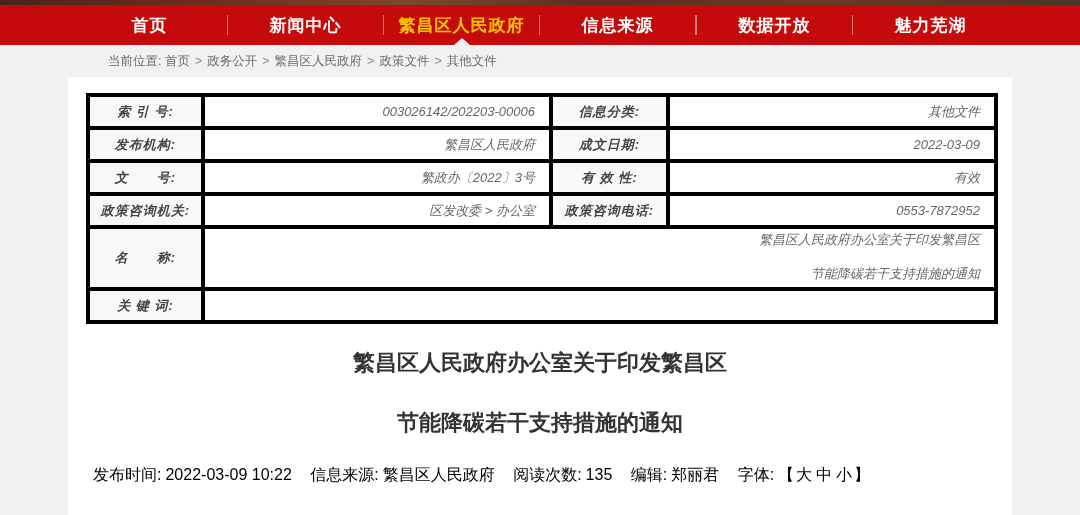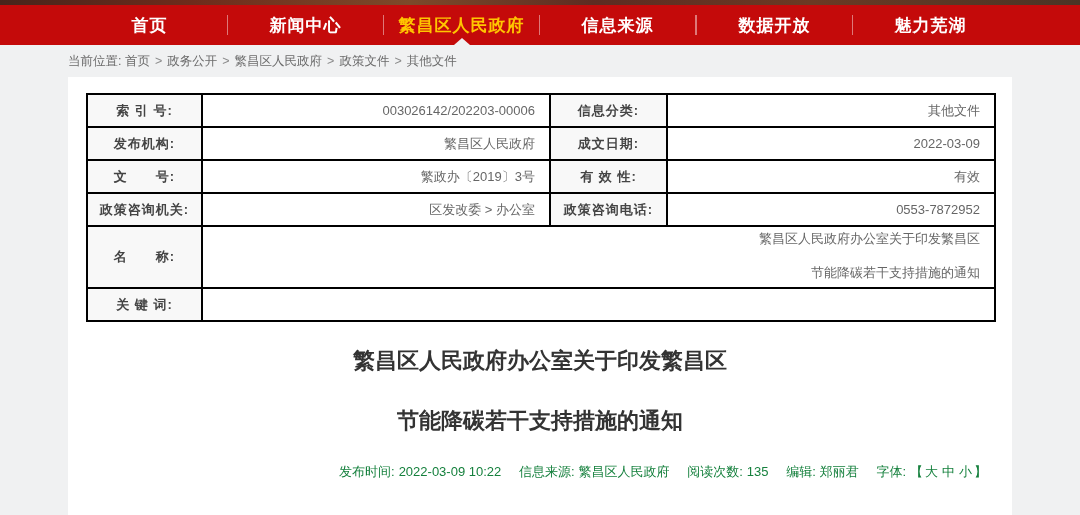--- a/index.html
+++ b/index.html
@@ -15,43 +15,43 @@
   .nav-inner { position:absolute; left:72px; right:72px; top:0; bottom:0; display:flex; }
   .nav-item { position:relative; flex:1; display:flex; align-items:center; justify-content:center;
     color:#ffffff; font-size:17px; font-weight:bold; letter-spacing:1px; cursor:pointer; }
   .nav-sep { width:1px; height:20px; align-self:center; background:rgba(255,255,255,0.45); }
   .nav-item.active { color:#ffc600; }
   .nav-item.active .tri { position:absolute; bottom:0; left:50%; transform:translateX(-50%);
     width:0; height:0; border-left:8px solid transparent; border-right:8px solid transparent;
     border-bottom:7px solid #f0f1f2; }
 
   
-  .breadcrumb { height:32px; line-height:32px; padding-left:68px; background:#f0f1f2;
+  .breadcrumb { height:32px; line-height:32px; padding-left:108px; background:#f0f1f2;
     font-size:12.5px; color:#6b6b6b; }
   .breadcrumb .seg { color:#6b6b6b; cursor:pointer; }
   .breadcrumb .sep { margin:0 5px; color:#8a8a8a; }
 
   
   .card { width:944px; margin:0 auto; background:#ffffff; min-height:440px; padding:16px 18px 0 18px; }
 
   table.doc-meta { width:908px; border-collapse:collapse; table-layout:fixed; }
-  table.doc-meta td { border:2px solid #000000; font-size:13px; height:33px; vertical-align:middle; }
+  table.doc-meta td { border:4px solid #000000; font-size:13px; height:33px; vertical-align:middle;font-style:italic; }
   td.lbl { background:#f8f8f8; color:#444; font-weight:bold; text-align:center; letter-spacing:1px; }
   td.val { color:#666; padding:0 14px 0 18px; text-align:right; background:#fff; }
   tr.name-row td { height:62px; }
   .name-line1 { margin:2px 0 0 0; }
   .name-line2 { margin:16px 0 4px 0; }
 
   
   .doc-title { text-align:center; font-weight:bold; color:#333; font-size:22px; line-height:1; }
   .doc-title .t1 { display:block; margin-top:28px; }
   .doc-title .t2 { display:block; margin-top:38px; }
 
   
-  .pub-meta { margin-top:31px; text-align:right; font-size:13px; color:#15803d; }
+  .pub-meta { margin-top:31px; text-align:left; font-size:16px; color:#000000; }
   .pub-meta .grp { margin:0 7px; }
   .pub-meta .k { margin-right:4px; }
   .font-switch span.opt { cursor:pointer; margin:0 2px; }
 </style>
 </head>
 <body>
 
 <div class="top-strip"></div>
 
 <div class="nav-bar">
@@ -95,21 +95,21 @@
       <td class="val">其他文件</td>
     </tr>
     <tr>
       <td class="lbl">发布机构:</td>
       <td class="val">繁昌区人民政府</td>
       <td class="lbl">成文日期:</td>
       <td class="val">2022-03-09</td>
     </tr>
     <tr>
       <td class="lbl">文　　号:</td>
-      <td class="val">繁政办〔2019〕3号</td>
+      <td class="val">繁政办〔2022〕3号</td>
       <td class="lbl">有 效 性:</td>
       <td class="val">有效</td>
     </tr>
     <tr>
       <td class="lbl">政策咨询机关:</td>
       <td class="val">区发改委 &gt; 办公室</td>
       <td class="lbl">政策咨询电话:</td>
       <td class="val">0553-7872952</td>
     </tr>
     <tr class="name-row">

